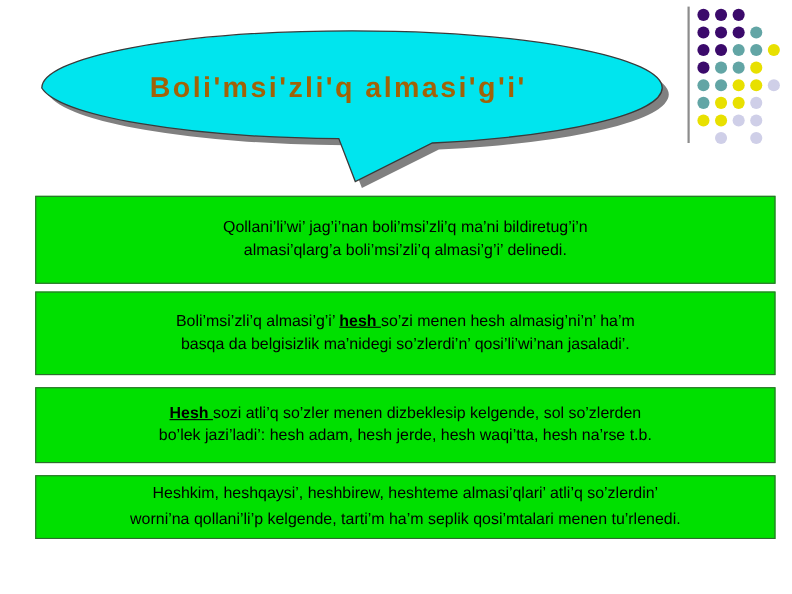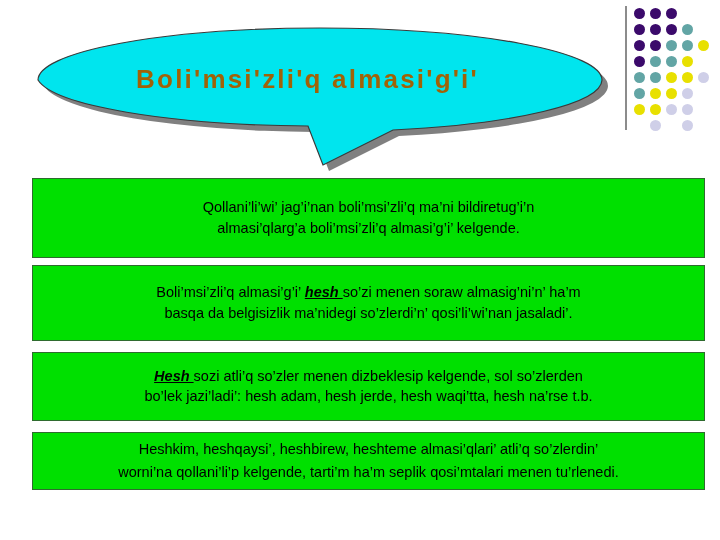--- a/index.html
+++ b/index.html
@@ -99,21 +99,20 @@
     white-space: nowrap;
   }
   .box1 { left: 32px; top: 178px; width: 673px; height: 80px; font-size: 14.5px; }
   .box2 { left: 32px; top: 265px; width: 673px; height: 76px; font-size: 14.5px; }
   .box3 { left: 32px; top: 352px; width: 673px; height: 69px; font-size: 14.5px; }
   .box4 { left: 32px; top: 432px; width: 673px; height: 58px; font-size: 14.5px; }
   .box3 .gline { line-height: 1.35; }
   .box4 .gline { line-height: 1.6; }
   .kw {
     font-weight: bold;
-    font-style: italic;
     text-decoration: underline;
   }
 </style>
 </head>
 <body>
 
 <div class="slide">
 
   <div class="deco">
     <div class="deco-line"></div>
@@ -171,25 +170,25 @@
                A 282 52 0 0 1 373 114
                L 303 149
                L 288 110
                A 282 52 0 0 1 18 64 Z" fill="#00e5ee" stroke="#3a3a3a" stroke-width="1.2"></path>
     </svg>
     <div class="bubble-title">Boli'msi'zli'q almasi'g'i'</div>
   </div>
 
   <div class="gbox box1">
     <span class="gline"><span>Qollani’li’wi’ jag’i’nan boli’msi’zli’q  ma’ni bildiretug’i’n</span></span>
-    <span class="gline"><span>almasi’qlarg’a boli’msi’zli’q almasi’g’i’ kelgende.</span></span>
+    <span class="gline"><span>almasi’qlarg’a boli’msi’zli’q almasi’g’i’ delinedi.</span></span>
   </div>
 
   <div class="gbox box2">
-    <span class="gline"><span>Boli’msi’zli’q almasi’g’i’ </span><span class="kw">hesh </span><span>so’zi menen soraw almasig’ni’n’ ha’m</span></span>
+    <span class="gline"><span>Boli’msi’zli’q almasi’g’i’ </span><span class="kw">hesh </span><span>so’zi menen hesh almasig’ni’n’ ha’m</span></span>
     <span class="gline"><span>basqa da belgisizlik ma’nidegi so’zlerdi’n’ qosi’li’wi’nan jasaladi’.</span></span>
   </div>
 
   <div class="gbox box3">
     <span class="gline"><span class="kw">Hesh </span><span>sozi atli’q so’zler menen dizbeklesip kelgende, sol so’zlerden</span></span>
     <span class="gline"><span>bo’lek jazi’ladi’: hesh adam, hesh jerde, hesh waqi’tta, hesh na’rse t.b.</span></span>
   </div>
 
   <div class="gbox box4">
     <span class="gline"><span>Heshkim, heshqaysi’, heshbirew, heshteme almasi’qlari’ atli’q so’zlerdin’</span></span>

